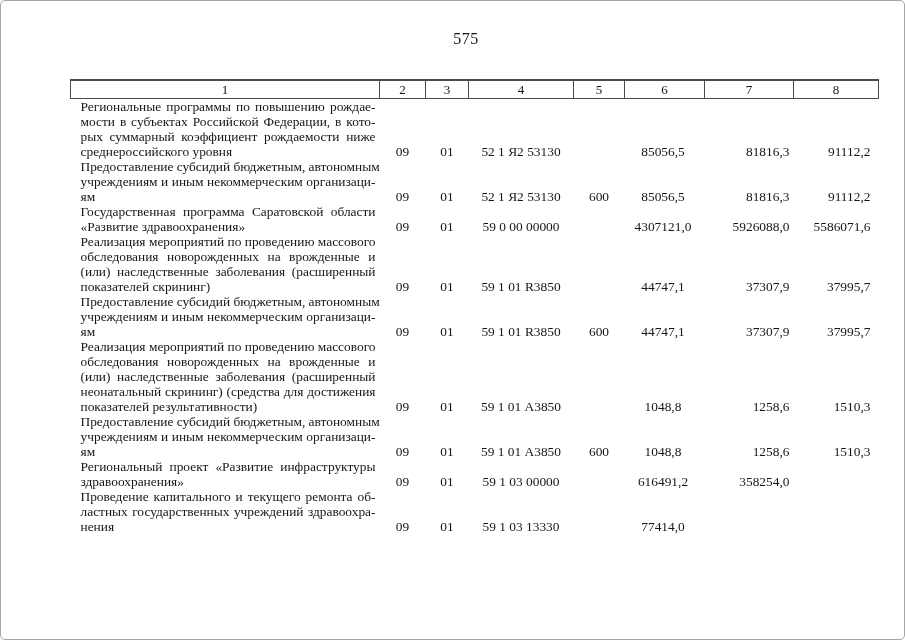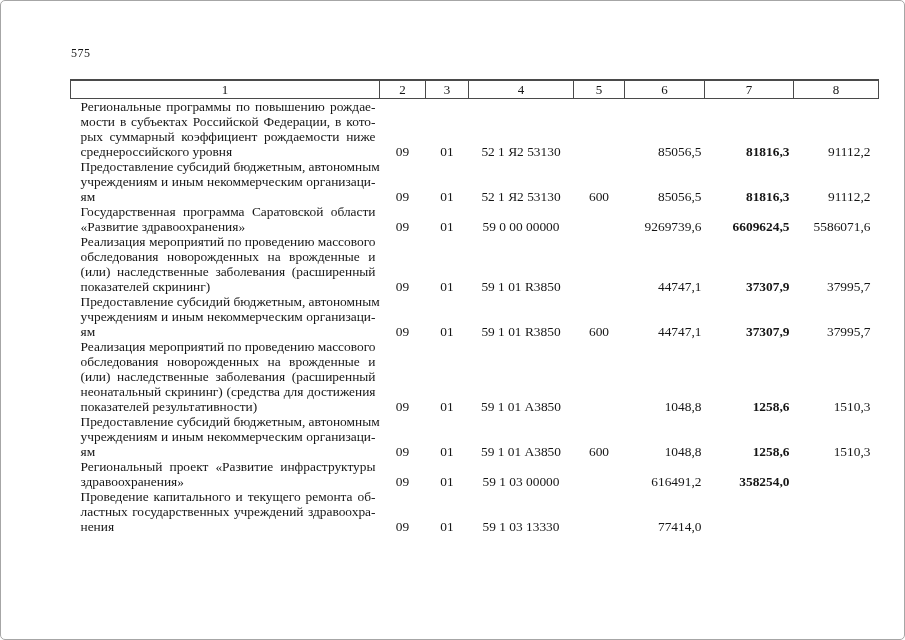--- a/index.html
+++ b/index.html
@@ -17,24 +17,25 @@
     inset: 0;
     width: 905px;
     height: 640px;
     box-sizing: border-box;
     border: 1px solid #a6a6a6;
     border-radius: 5px;
     background: #ffffff;
   }
   .page-number {
     position: absolute;
-    top: 45px;
+    top: 29px;
     left: 70px;
     width: 790px;
-    font-size: 12px;
+    text-align: center;
+    font-size: 16px;
     letter-spacing: 0.5px;
   }
   table.budget-table {
     position: absolute;
     left: 69px;
     top: 78px;
     width: 808px;
     border-collapse: collapse;
     table-layout: fixed;
     font-size: 13.4px;
@@ -61,22 +62,22 @@
   .desc-line {
     text-align: justify;
     text-align-last: justify;
     white-space: nowrap;
   }
   .desc-line.last {
     text-align-last: left;
   }
   td.c-center { text-align: center; }
   td.c-right  { text-align: right; }
-  td.pr3 { padding-right: 3px; }
-  td.pr4 { padding-right: 4px; font-weight: bold; }
+  td.pr3 { padding-right: 3px; text-align: center; }
+  td.pr4 { padding-right: 4px; }
   td.pr8 { padding-right: 8px; }
 </style>
 </head>
 <body>
 
 <div class="page">
   <div class="page-number">575</div>
 
   <table class="budget-table">
     <colgroup>
@@ -133,22 +134,22 @@
         </tr>
         <tr>
           <td class="desc-cell">
             <div class="desc-line">Государственная программа Саратовской области</div>
             <div class="desc-line last">«Развитие здравоохранения»</div>
           </td>
           <td class="c-center">09</td>
           <td class="c-center">01</td>
           <td class="c-center">59 0 00 00000</td>
           <td class="c-center"></td>
-          <td class="c-right pr3">9269739,6</td>
-          <td class="c-right pr4">6609624,5</td>
+          <td class="c-right pr3">4307121,0</td>
+          <td class="c-right pr4">5926088,0</td>
           <td class="c-right pr8">5586071,6</td>
         </tr>
         <tr>
           <td class="desc-cell">
             <div class="desc-line">Реализация мероприятий по проведению массового</div>
             <div class="desc-line">обследования новорожденных на врожденные и</div>
             <div class="desc-line">(или) наследственные заболевания (расширенный</div>
             <div class="desc-line last">показателей скрининг)</div>
           </td>
           <td class="c-center">09</td>

